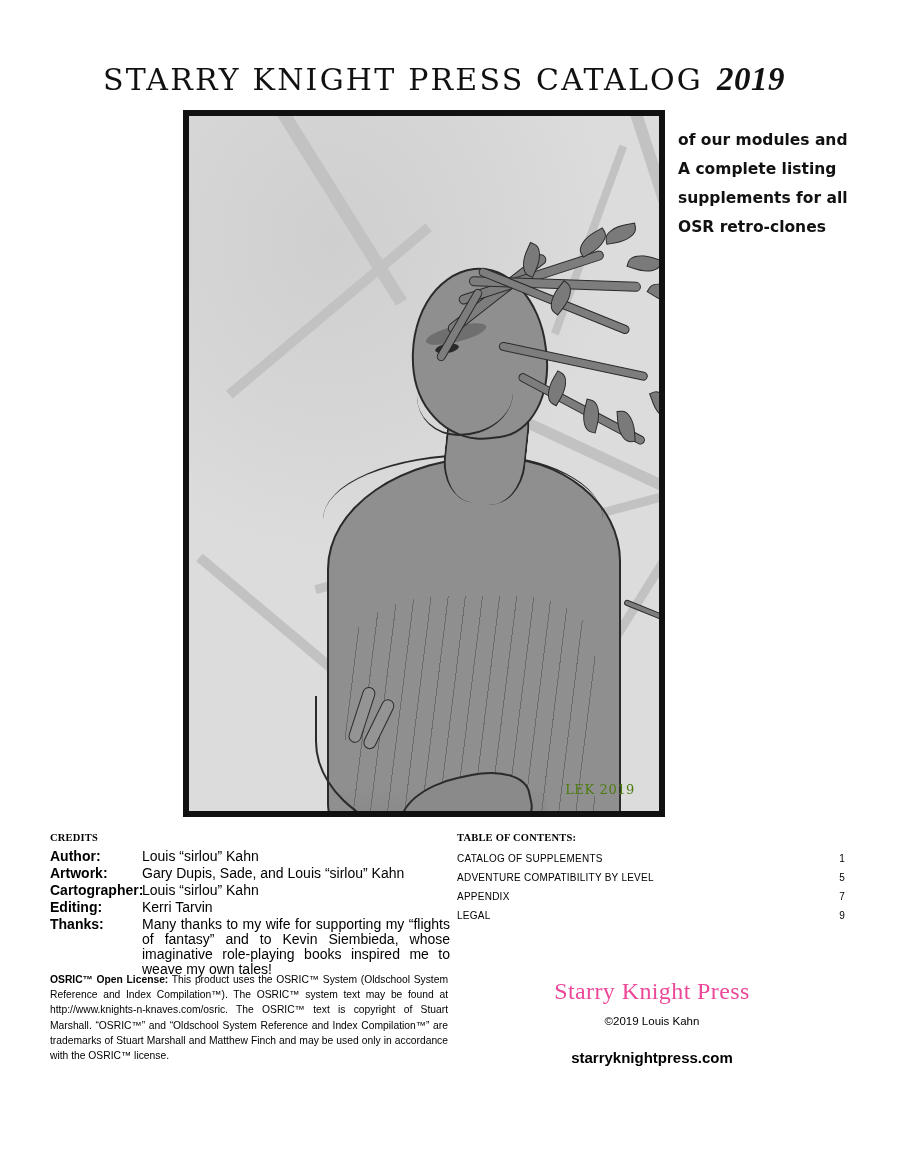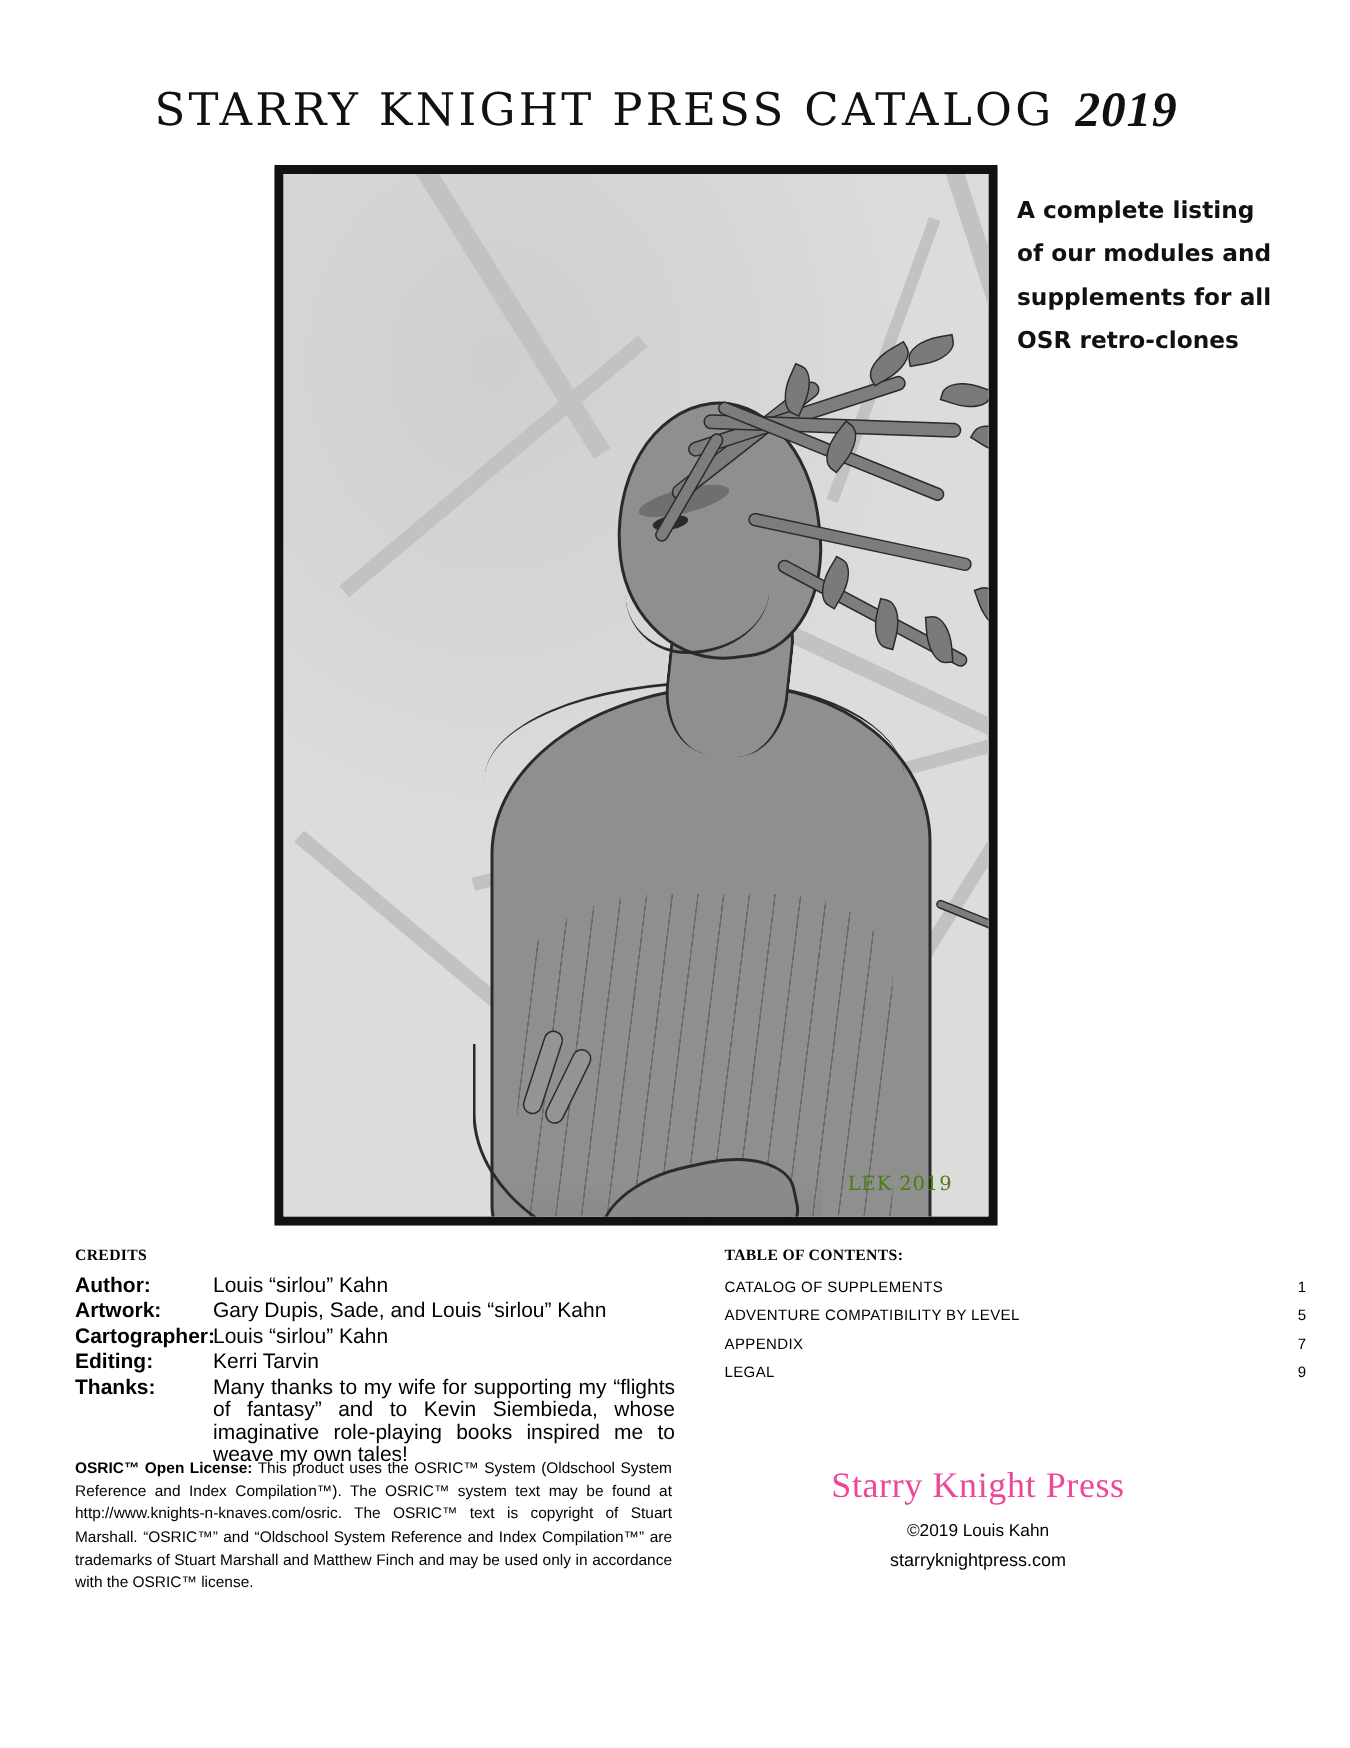--- a/index.html
+++ b/index.html
@@ -23,21 +23,21 @@
   }
 
   
   .masthead {
     position: absolute;
     left: 0;
     right: 12px;
     top: 56px;
     height: 46px;
     display: flex;
-    align-items: flex-start;
+    align-items: center;
     justify-content: center;
     gap: 14px;
   }
   .masthead-title {
     font-family: "DejaVu Serif", serif;
     font-size: 30px;
     letter-spacing: 2.2px;
     font-weight: 400;
     white-space: nowrap;
     color: #111;
@@ -287,21 +287,21 @@
     flex: 1;
     font-family: "Liberation Sans", sans-serif;
   }
   .credit-value.justify {
     text-align: justify;
   }
 
   
   .toc {
     position: absolute;
-    left: 483px;
+    left: 457px;
     top: 832px;
     width: 390px;
   }
   .toc-row {
     display: flex;
     justify-content: space-between;
     font-size: 10px;
     line-height: 19px;
     letter-spacing: 0.25px;
     font-family: "Liberation Sans", sans-serif;
@@ -336,23 +336,24 @@
     letter-spacing: 0.4px;
     color: #ec4899;
     white-space: nowrap;
   }
   .publisher-copyright {
     margin-top: 10px;
     font-size: 11.5px;
     font-family: "Liberation Sans", sans-serif;
   }
   .publisher-site {
-    margin-top: 6px;
-    font-size: 12px;
-    font-family: "Liberation Sans", sans-serif;
+    margin-top: 22px;
+    font-size: 15px;
+    font-family: "Liberation Sans", sans-serif;
+    font-weight: bold;
   }
 </style>
 </head>
 <body>
 
 <div class="page">
 
   <div class="masthead">
     <div class="masthead-title">STARRY KNIGHT PRESS CATALOG</div>
     <div class="masthead-year">2019</div>
@@ -409,22 +410,22 @@
         <div class="finger" style="left:170px; top:636px; width:90px; transform:rotate(6deg);"></div>
 
         <div class="sprig"></div>
 
       </div>
     </div>
     <div class="artist-credit">LEK 2019</div>
   </div>
 
   <div class="blurb">
+    <div>of our modules and</div>
     <div>A complete listing</div>
-    <div>of our modules and</div>
     <div>supplements for all</div>
     <div>OSR retro-clones</div>
   </div>
 
   <div class="credits">
     <div class="section-heading">CREDITS</div>
 
     <div class="credit-row">
       <div class="credit-label">Author:</div>
       <div class="credit-value">Louis “sirlou” Kahn</div>

